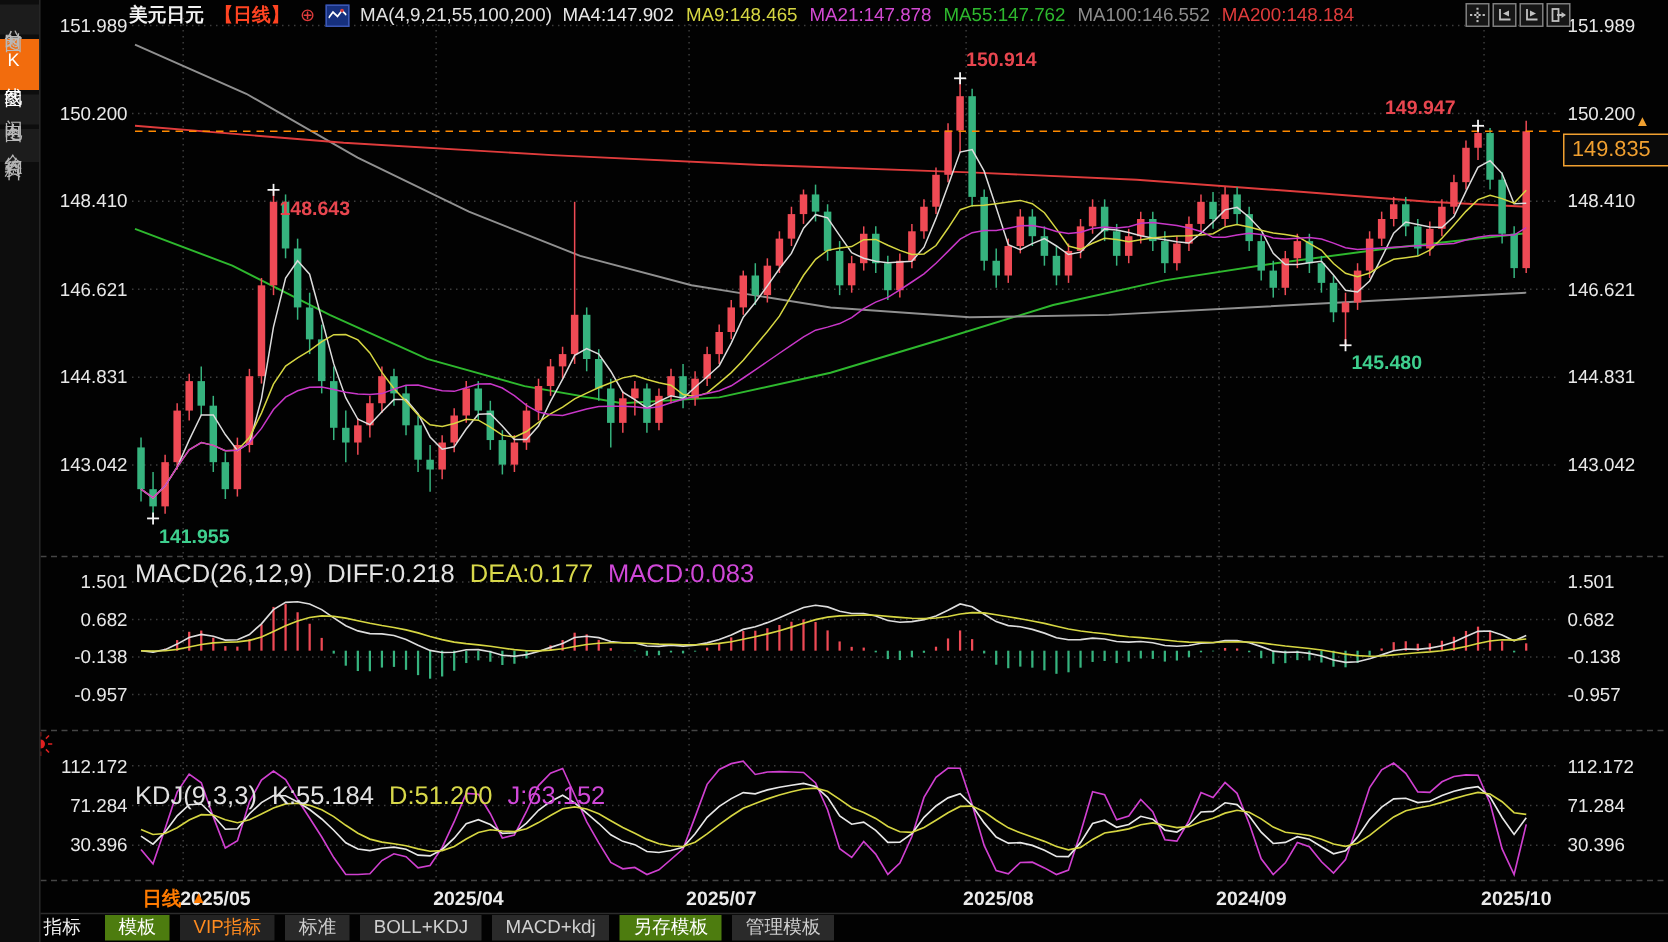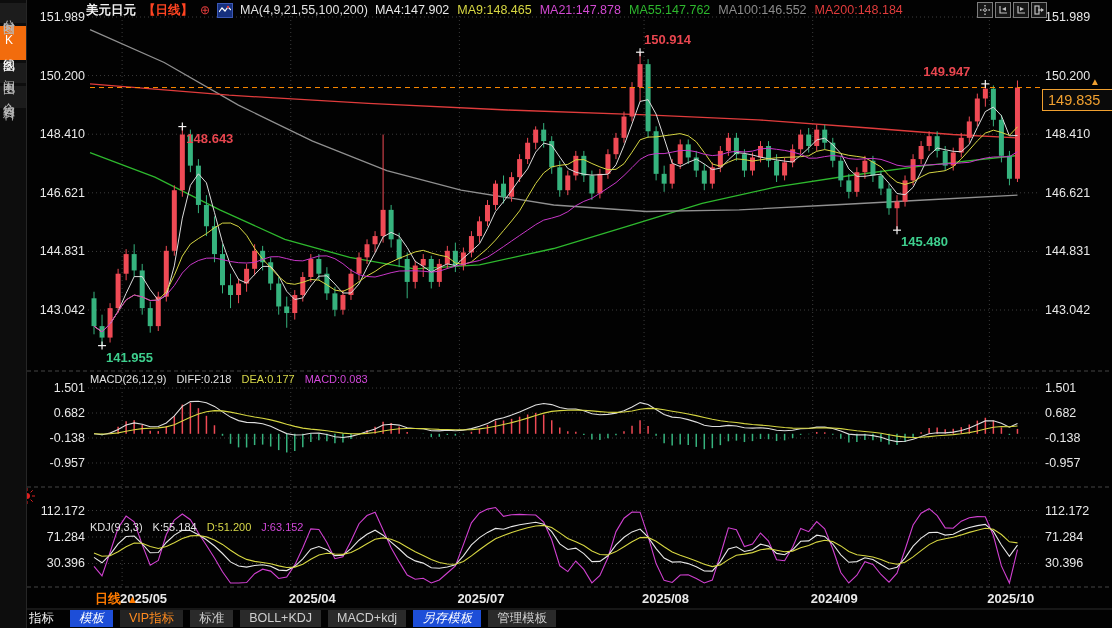--- a/index.html
+++ b/index.html
@@ -19,32 +19,32 @@
   .ma-item{font-size:12.5px;}
   #hdr-icons{position:absolute;left:977px;top:2px;display:flex;gap:2px;z-index:6;}
   .hic{width:14px;height:14px;border:1px solid #7d7d7d;background:#161616;display:flex;align-items:center;justify-content:center;cursor:pointer;}
   
   .alab{position:absolute;font-size:12.5px;color:#e8e8e8;z-index:3;line-height:16px;height:16px;}
   .alab.right{text-align:left;}
   .alab.left{text-align:right;width:56px;}
   .ann{position:absolute;font-size:13px;font-weight:bold;z-index:4;white-space:nowrap;}
   .datelab{position:absolute;top:591px;font-size:13px;font-weight:bold;color:#eaeaea;z-index:3;transform:translateX(-50%);padding-left:43px;}
   
-  .pnl-hdr{position:absolute;left:90px;display:flex;gap:10px;font-size:11px;z-index:4;white-space:nowrap;}
+  .pnl-hdr{position:absolute;left:90px;display:flex;gap:10px;font-size:17px;z-index:4;white-space:nowrap;}
   .c-white{color:#e2e2e2;} .c-yel{color:#d8d84a;} .c-mag{color:#d048d8;}
   
   #price-tag{position:absolute;left:1042px;top:89px;width:66px;height:20px;background:#0a0a0a;border:1px solid #f0a030;
     color:#f0a030;font-size:14.5px;line-height:20px;padding-left:5px;z-index:6;}
   #price-arrow{position:absolute;left:1090px;top:76px;color:#f0a030;font-size:10px;z-index:6;}
   
   #period-label{position:absolute;left:95px;top:590px;font-size:13px;font-weight:bold;color:#ff7b00;z-index:4;display:flex;gap:6px;align-items:center;}
   #bottom-bar{position:absolute;left:20px;top:610px;width:1092px;height:24px;display:flex;gap:7px;align-items:flex-start;z-index:6;}
   .bbtn{height:17px;line-height:17px;padding:0 9px;font-size:12.5px;cursor:pointer;}
   .bbtn.plain{color:#f0f0f0;background:transparent;}
-  .bbtn.active{color:#fff;background:#1d4ed8;font-style:italic;}
+  .bbtn.active{color:#fff;background:#4d7c0f;}
   .bbtn.vip{color:#ff8b1f;background:#232323;}
   .bbtn.dim{color:#cfcfcf;background:#2a2a2a;}
   #watermark{position:absolute;left:996px;top:570px;font-size:34px;font-weight:bold;color:#c2c6cb;opacity:.8;letter-spacing:1px;z-index:7;}
   #hot-icon{position:absolute;left:19px;top:488px;z-index:4;}
   svg#chart-svg{position:absolute;left:0;top:0;z-index:1;}
 </style>
 </head>
 <body>
 
 <div id="chart-root">

